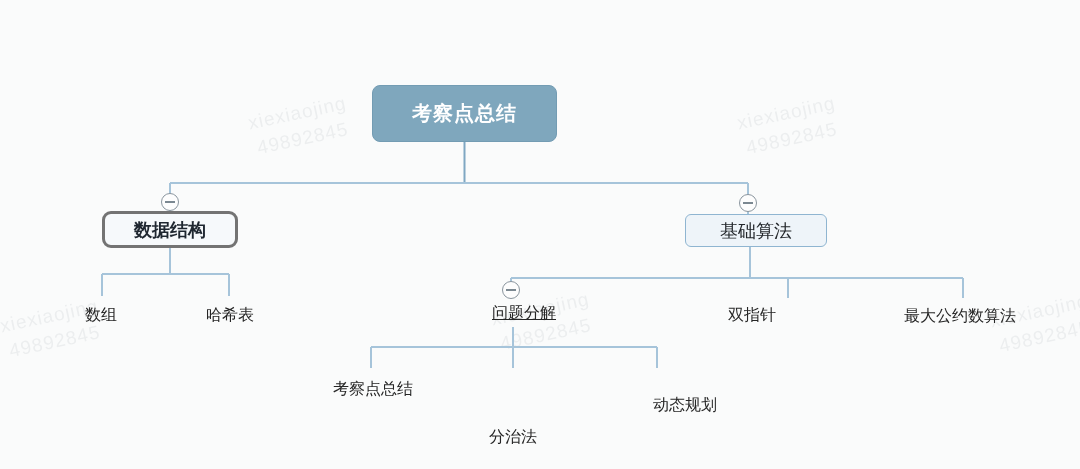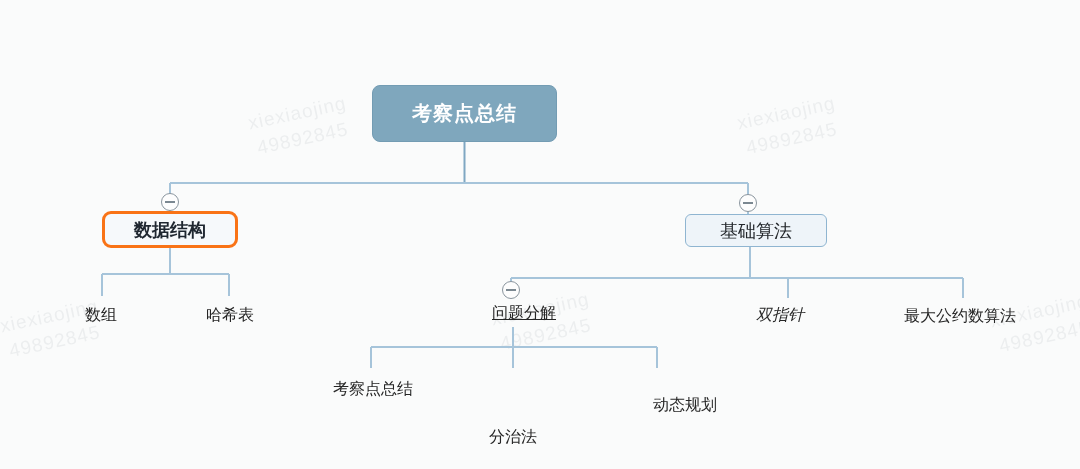--- a/index.html
+++ b/index.html
@@ -30,36 +30,36 @@
 
   
   .node{position:absolute;box-sizing:border-box;display:flex;align-items:center;justify-content:center;cursor:default;}
   .root-node{
     left:372px;top:85px;width:185px;height:57px;
     background:#7fa7bd;border:1px solid #739cb3;border-radius:8px;
     color:#ffffff;font-size:20px;font-weight:bold;letter-spacing:1px;
   }
   .ds-node{
     left:102px;top:211px;width:136px;height:37px;
-    background:#f6f9fb;border:3px solid #f97316;border-radius:9px;
+    background:#f6f9fb;border:3px solid #737373;border-radius:9px;
     color:#1f2730;font-size:18px;font-weight:600;
   }
   .alg-node{
     left:685px;top:214px;width:142px;height:33px;
     background:#eef4f9;border:1.5px solid #8fb5d1;border-radius:6px;
     color:#22262a;font-size:18px;
   }
   .leaf{
     position:absolute;transform:translateX(-50%);
     color:#262626;font-size:16px;white-space:nowrap;cursor:default;
   }
   .leaf-shuzu{left:101px;top:305px;text-align:right;}
   .leaf-haxibiao{left:230px;top:305px;}
   .leaf-wentifenjie{left:524px;top:303px;text-decoration:underline;}
-  .leaf-shuangzhizhen{left:780px;top:305px;font-style:italic;}
+  .leaf-shuangzhizhen{left:752px;top:305px;}
   .leaf-zuidagongyue{left:960px;top:306px;}
   .leaf-tanxin{left:373px;top:379px;}
   .leaf-fenzhi{left:513px;top:379px;margin-top:48px;}
   .leaf-dongtai{left:657px;top:395px;margin-left:28px;}
 
   
   .collapse{
     position:absolute;width:18px;height:18px;box-sizing:border-box;
     transform:translate(-50%,-50%);
     background:#fdfdfd;border:1.5px solid #8a959e;border-radius:50%;

